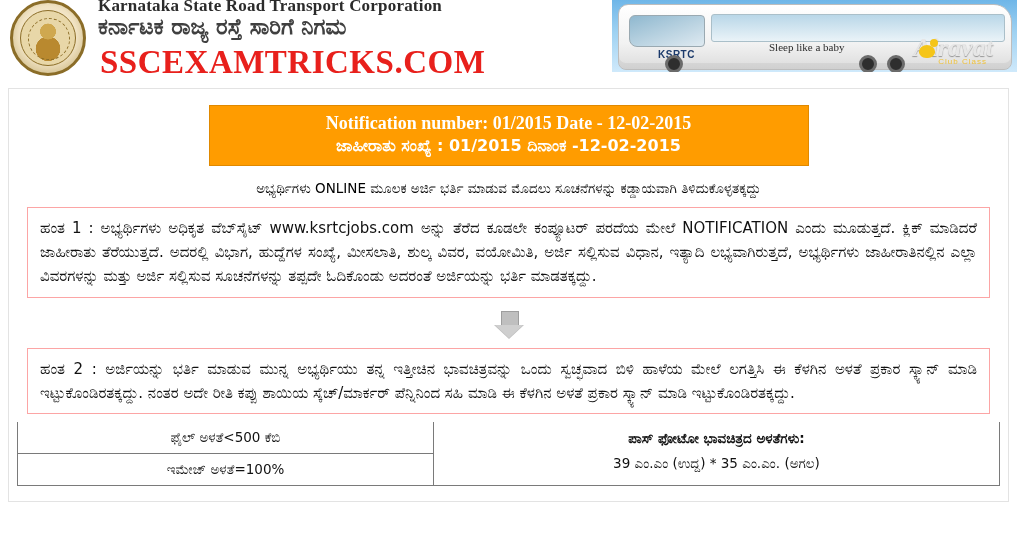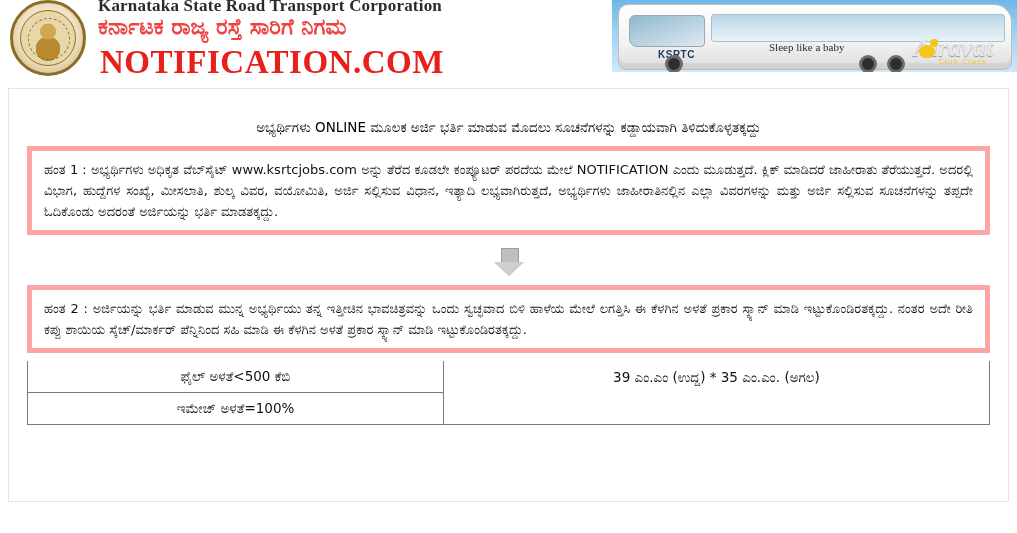--- a/index.html
+++ b/index.html
@@ -37,21 +37,21 @@
     border:1px dashed #8b6d28;
   }
   .org-en{
     position:absolute;left:98px;top:-4px;
     font-family:"Liberation Serif", serif;
     font-weight:bold;font-size:17px;color:#2b2b2b;letter-spacing:.2px;
   }
   .org-kn{
     position:absolute;left:98px;top:14px;
     font-family:"DejaVu Sans", sans-serif;
-    font-weight:bold;font-size:22px;color:#ef4444;
+    font-weight:bold;font-size:22px;color:#404040;
   }
   .site-title{
     position:absolute;left:100px;top:44px;
     font-family:"Liberation Serif", serif;
     font-weight:bold;font-size:33px;color:#e8201c;letter-spacing:.5px;
   }
   
   .banner{
     position:absolute;right:0;top:0;width:405px;height:72px;
     background:linear-gradient(180deg,#6fb6e8 0%, #9fd2f2 45%, #cfe9fb 100%);
@@ -146,24 +146,24 @@
     font-weight:bold;font-size:16px;color:#ffffff;
     line-height:1.4;
   }
   .intro{
     text-align:center;margin:14px 0 10px 0;
     font-family:"DejaVu Sans", sans-serif;
     font-size:13.5px;color:#000000;
   }
   .step-box{
     margin:8px 18px;
-    border:5px solid #fca5a5;
+    border:1px solid #fca5a5;
     padding:8px 12px;
     font-family:"DejaVu Sans", sans-serif;
-    font-size:13px;
+    font-size:15px;
     line-height:1.62;
     color:#111;
     text-align:justify;
   }
   .arrow-wrap{
     display:flex;justify-content:center;align-items:center;
     height:34px;
   }
   .arrow{
     width:0;height:0;position:relative;
@@ -176,21 +176,21 @@
     position:absolute;left:-15px;top:2px;
     width:0;height:0;border-left:15px solid transparent;border-right:15px solid transparent;
     border-top:14px solid #bfbfbf;
   }
   .arrow .head:after{
     content:"";position:absolute;left:-14px;top:-14px;
     width:0;height:0;border-left:14px solid transparent;border-right:14px solid transparent;
     border-top:13px solid #cfcfcf;
   }
   .spec{
-    margin:0 18px;display:flex;border:1px solid #7a7a7a;border-top:none;
+    margin:0 8px;display:flex;border:1px solid #7a7a7a;border-top:none;
   }
   .spec .col-left{
     width:416px;border-right:1px solid #7a7a7a;box-sizing:border-box;
   }
   .spec .cell{
     text-align:center;padding:7px 4px;
     font-family:"DejaVu Sans", sans-serif;font-size:13.5px;
     border-bottom:1px solid #7a7a7a;
   }
   .spec .cell:last-child{border-bottom:none;}
@@ -204,21 +204,21 @@
 <body>
 
 <div class="page">
 
   <div class="header">
     <div class="logo">
       <div class="emblem"></div>
     </div>
     <div class="org-en">Karnataka State Road Transport Corporation</div>
     <div class="org-kn">ಕರ್ನಾಟಕ ರಾಜ್ಯ ರಸ್ತೆ ಸಾರಿಗೆ ನಿಗಮ</div>
-    <div class="site-title">NOTIFICATION.COM</div>
+    <div class="site-title">SSCEXAMTRICKS.COM</div>
 
     <div class="banner">
       <div class="bus">
         <div class="windshield"></div>
         <div class="side-win"></div>
         <div class="ksrtc-badge">KSRTC</div>
         <div class="tag">Sleep like a baby</div>
         <div class="brand">Airavat</div>
         <div class="brand-sub">Club Class</div>
         <div class="duck"></div>
@@ -226,40 +226,45 @@
         <div class="wheel w2"></div>
         <div class="wheel w3"></div>
       </div>
     </div>
   </div>
 
 
   <div class="content-wrap">
     <div class="content">
 
+      <div class="notif">
+        <div class="l1">Notification number: 01/2015 Date - 12-02-2015</div>
+        <div class="l2">ಜಾಹೀರಾತು ಸಂಖ್ಯೆ : 01/2015 ದಿನಾಂಕ -12-02-2015</div>
+      </div>
 
       <div class="intro">ಅಭ್ಯರ್ಥಿಗಳು ONLINE ಮೂಲಕ ಅರ್ಜಿ ಭರ್ತಿ ಮಾಡುವ ಮೊದಲು ಸೂಚನೆಗಳನ್ನು ಕಡ್ಡಾಯವಾಗಿ ತಿಳಿದುಕೊಳ್ಳತಕ್ಕದ್ದು</div>
 
       <div class="step-box">ಹಂತ 1 : ಅಭ್ಯರ್ಥಿಗಳು ಅಧಿಕೃತ ವೆಬ್‌ಸೈಟ್ www.ksrtcjobs.com ಅನ್ನು ತೆರೆದ ಕೂಡಲೇ ಕಂಪ್ಯೂಟರ್ ಪರದೆಯ ಮೇಲೆ NOTIFICATION ಎಂದು ಮೂಡುತ್ತದೆ. ಕ್ಲಿಕ್ ಮಾಡಿದರೆ ಜಾಹೀರಾತು ತೆರೆಯುತ್ತದೆ. ಅದರಲ್ಲಿ ವಿಭಾಗ, ಹುದ್ದೆಗಳ ಸಂಖ್ಯೆ, ಮೀಸಲಾತಿ, ಶುಲ್ಕ ವಿವರ, ವಯೋಮಿತಿ, ಅರ್ಜಿ ಸಲ್ಲಿಸುವ ವಿಧಾನ, ಇತ್ಯಾದಿ ಲಭ್ಯವಾಗಿರುತ್ತದೆ, ಅಭ್ಯರ್ಥಿಗಳು ಜಾಹೀರಾತಿನಲ್ಲಿನ ಎಲ್ಲಾ ವಿವರಗಳನ್ನು ಮತ್ತು ಅರ್ಜಿ ಸಲ್ಲಿಸುವ ಸೂಚನೆಗಳನ್ನು ತಪ್ಪದೇ ಓದಿಕೊಂಡು ಅದರಂತೆ ಅರ್ಜಿಯನ್ನು ಭರ್ತಿ ಮಾಡತಕ್ಕದ್ದು.</div>
 
       <div class="arrow-wrap">
         <div class="arrow">
           <div class="stem"></div>
           <div class="head"></div>
         </div>
       </div>
 
       <div class="step-box">ಹಂತ 2 : ಅರ್ಜಿಯನ್ನು ಭರ್ತಿ ಮಾಡುವ ಮುನ್ನ ಅಭ್ಯರ್ಥಿಯು ತನ್ನ ಇತ್ತೀಚಿನ ಭಾವಚಿತ್ರವನ್ನು ಒಂದು ಸ್ವಚ್ಛವಾದ ಬಿಳಿ ಹಾಳೆಯ ಮೇಲೆ ಲಗತ್ತಿಸಿ ಈ ಕೆಳಗಿನ ಅಳತೆ ಪ್ರಕಾರ ಸ್ಕ್ಯಾನ್ ಮಾಡಿ ಇಟ್ಟುಕೊಂಡಿರತಕ್ಕದ್ದು. ನಂತರ ಅದೇ ರೀತಿ ಕಪ್ಪು ಶಾಯಿಯ ಸ್ಕೆಚ್/ಮಾರ್ಕರ್ ಪೆನ್ನಿನಿಂದ ಸಹಿ ಮಾಡಿ ಈ ಕೆಳಗಿನ ಅಳತೆ ಪ್ರಕಾರ ಸ್ಕ್ಯಾನ್ ಮಾಡಿ ಇಟ್ಟುಕೊಂಡಿರತಕ್ಕದ್ದು.</div>
 
       <div class="spec">
         <div class="col-left">
           <div class="cell">ಫೈಲ್ ಅಳತೆ&lt;500 ಕೆಬಿ</div>
           <div class="cell">ಇಮೇಜ್ ಅಳತೆ=100%</div>
         </div>
         <div class="col-right">
+          <div class="title">ಪಾಸ್ ಫೋಟೋ ಭಾವಚಿತ್ರದ ಅಳತೆಗಳು:</div>
           <div>39 ಎಂ.ಎಂ (ಉದ್ದ) * 35 ಎಂ.ಎಂ. (ಅಗಲ)</div>
         </div>
       </div>
 
     </div>
   </div>
 
 </div>
 
 </body></html>

